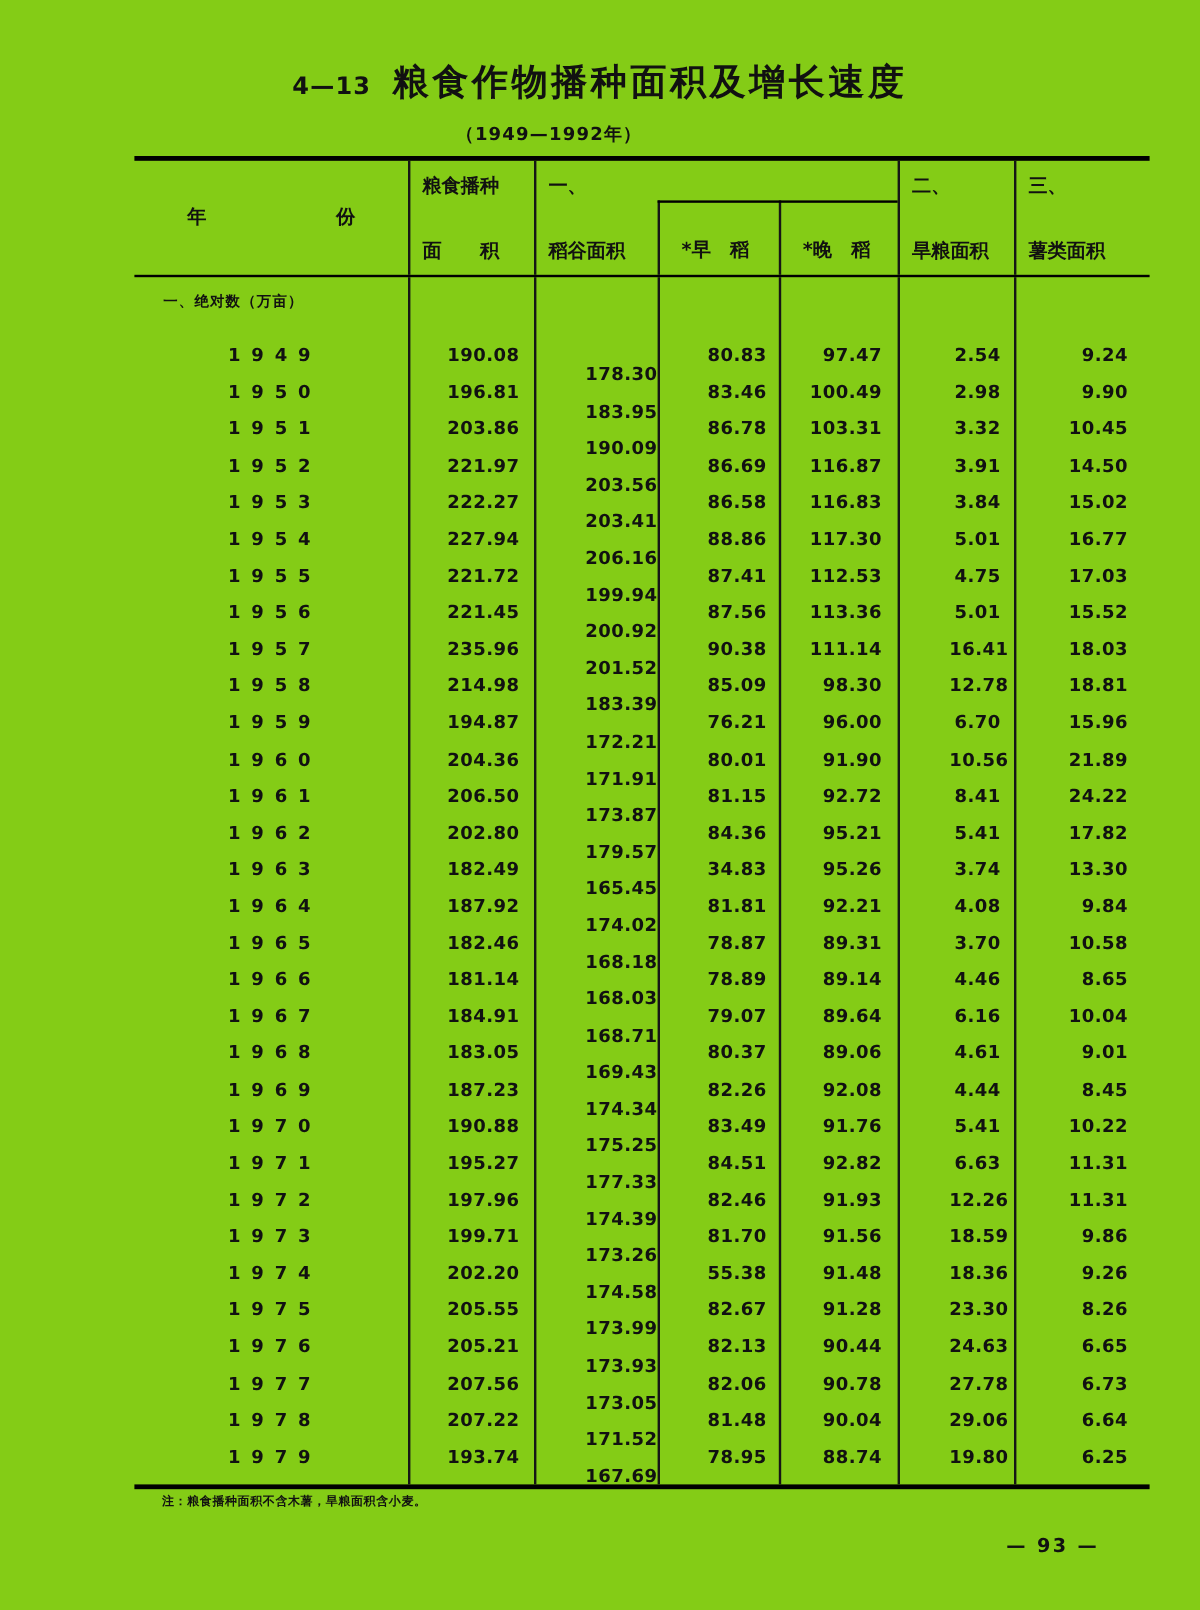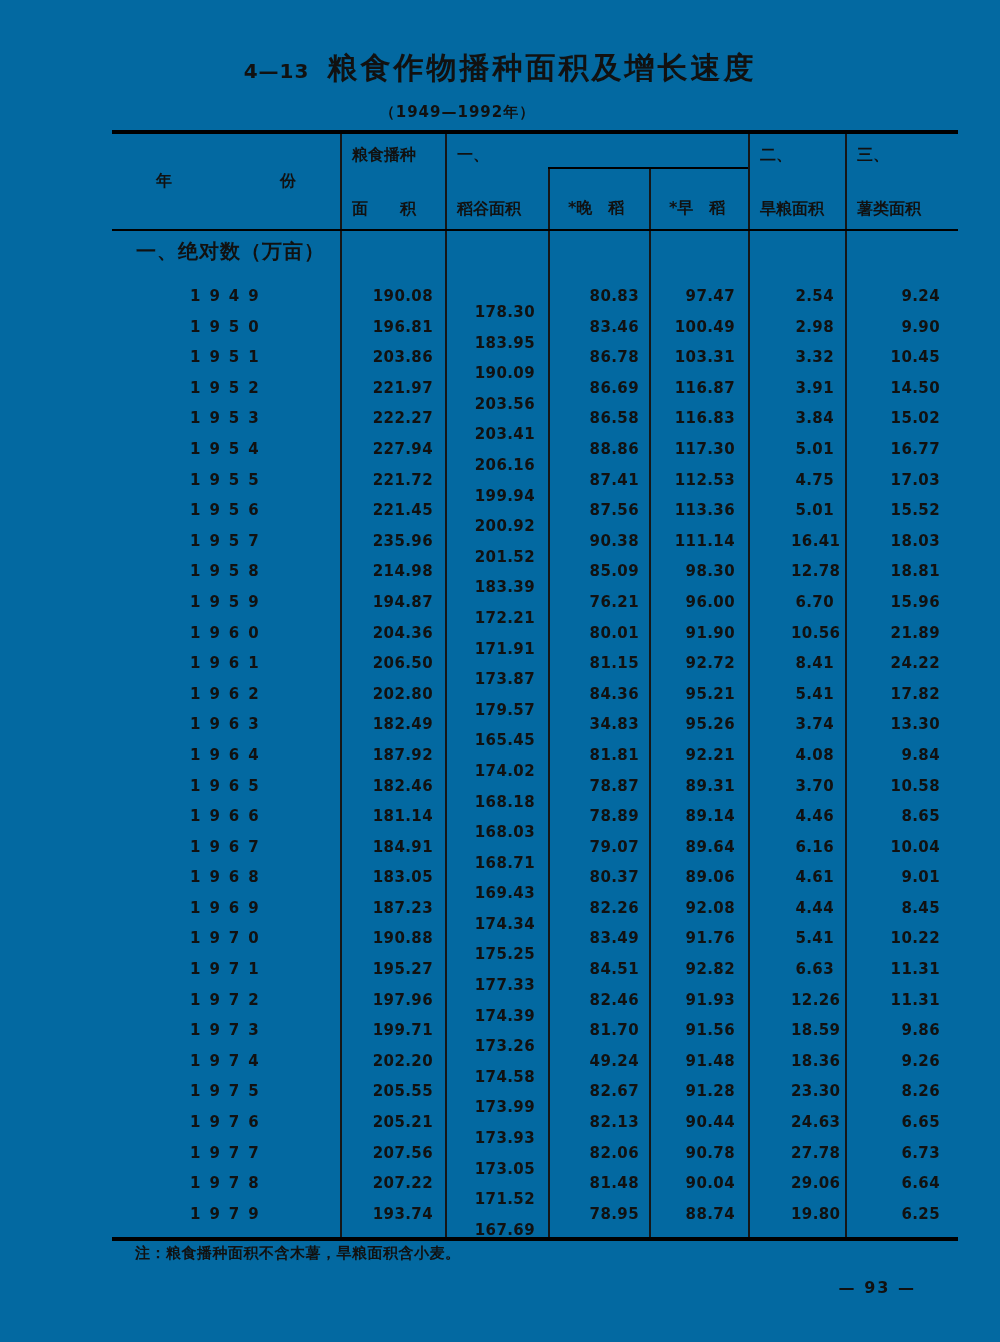--- a/index.html
+++ b/index.html
@@ -1,19 +1,19 @@
 <!DOCTYPE html>
 <html><head>
 <meta charset="utf-8">
 <style>
   html,body{margin:0;padding:0;}
   body{background:#e8e8e6;}
   .page{
     position:relative; width:1000px; height:1342px;
-    background:#0369a1; color:#111;
+    background:#84cc16; color:#111;
     font-family:"DejaVu Sans","Liberation Sans",sans-serif;
     overflow:hidden;
   }
   
   .title-row{
     position:absolute; left:0; top:48px; width:1000px;
     display:flex; justify-content:center; align-items:baseline; gap:18px;
   }
   .table-no{font-size:20px; font-weight:bold; letter-spacing:1px;}
   .main-title{font-size:30px; font-weight:bold; letter-spacing:3px;}
@@ -37,36 +37,36 @@
   .hc-year{flex-direction:row; justify-content:space-between; align-items:center; padding:0 44px;}
   .hc-2line{flex-direction:column; justify-content:space-between; padding:13px 4px 12px 12px; line-height:1;}
   .hc-sub{flex-direction:column; justify-content:flex-end; padding:0 0 13px 20px; line-height:1;}
   
   .tbody{
     position:relative; height:1006px;
     border-bottom:4px solid #000;
   }
   .section-row{
     height:40px; display:flex; align-items:center;
-    padding-left:24px; font-size:20px; font-weight:bold; letter-spacing:1px;
+    padding-left:24px; font-size:12px; font-weight:bold; letter-spacing:1px;
   }
   .rows{position:relative;}
   .row{
     display:grid; grid-template-columns:228px 105px 103px 101px 99px 97px 113px;
     height:30.6px; align-items:center;
     font-size:15px; font-weight:bold;
   }
   .c-year{padding-left:78px; letter-spacing:9px; font-size:15px;}
   .c-num{text-align:right; letter-spacing:0.4px;}
-  .n1{padding-right:12px;} .n2{padding-right:13px;margin-top:32px;} .n3{padding-right:10px;}
+  .n1{padding-right:12px;} .n2{margin-top:32px;} .n3{padding-right:10px;}
   .n4{padding-right:13px;} .n5{padding-right:11px;padding-left:43px;} .n6{padding-right:18px;}
   
   .note{
     position:absolute; left:135px; top:1244px;
-    font-size:15px; font-weight:bold; letter-spacing:0.5px;
+    font-size:10px; font-weight:bold; letter-spacing:0.5px;
   }
   .page-num{
     position:absolute; right:84px; top:1278px;
     font-size:16px; font-weight:bold; letter-spacing:2px;margin-left:28px;
   }
 </style>
 </head>
 <body>
 
 <div class="page">
@@ -95,24 +95,24 @@
       </div>
       <div class="hc hc-2line">
         <span>粮食播种</span>
         <span>面　　积</span>
       </div>
       <div class="hc hc-2line">
         <span>一、</span>
         <span>稻谷面积</span>
       </div>
       <div class="hc hc-sub">
+        <span>*早　稻</span>
+      </div>
+      <div class="hc hc-sub">
         <span>*晚　稻</span>
-      </div>
-      <div class="hc hc-sub">
-        <span>*早　稻</span>
       </div>
       <div class="hc hc-2line">
         <span>二、</span>
         <span>旱粮面积</span>
       </div>
       <div class="hc hc-2line">
         <span>三、</span>
         <span>薯类面积</span>
       </div>
     </div>
@@ -375,21 +375,21 @@
     <div class="c-num n3">81.70</div>
     <div class="c-num n4">91.56</div>
     <div class="c-num n5">18.59</div>
     <div class="c-num n6">9.86</div>
   </div>
 
   <div class="row">
     <div class="c-year">1974</div>
     <div class="c-num n1">202.20</div>
     <div class="c-num n2">174.58</div>
-    <div class="c-num n3">49.24</div>
+    <div class="c-num n3">55.38</div>
     <div class="c-num n4">91.48</div>
     <div class="c-num n5">18.36</div>
     <div class="c-num n6">9.26</div>
   </div>
 
   <div class="row">
     <div class="c-year">1975</div>
     <div class="c-num n1">205.55</div>
     <div class="c-num n2">173.99</div>
     <div class="c-num n3">82.67</div>

